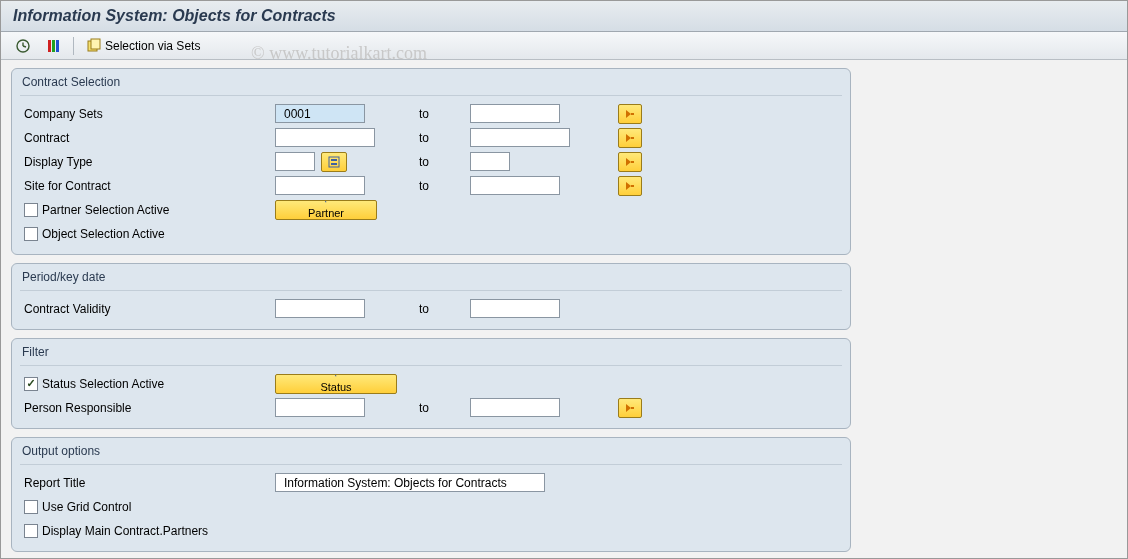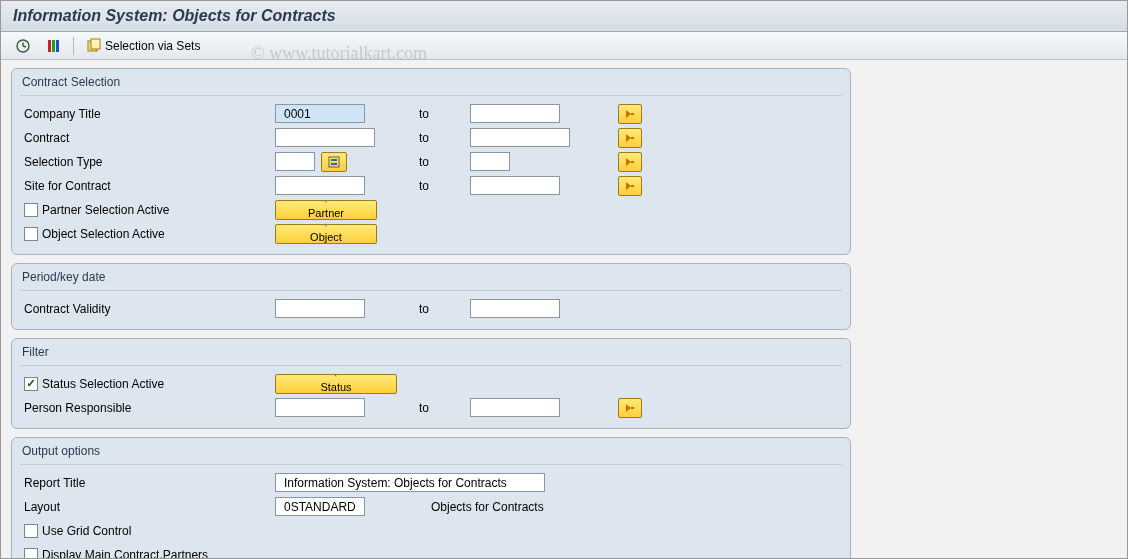--- a/index.html
+++ b/index.html
@@ -175,21 +175,21 @@
 
 <div class="watermark">© www.tutorialkart.com</div>
 
 <div class="content">
 
   <div class="group">
     <div class="group-title">Contract Selection</div>
 
     <div class="row">
       <div class="label-cell">
-          <span>Company Title</span>
+          <span>Company Sets</span>
         </div>
       <div class="from-cell">
           <input class="sap-input w80 hl" value="0001" style="">
         </div>
       <div class="to-lbl-cell"><span>to</span></div>
       <div class="to-cell">
           <input class="sap-input w80" style="">
         </div>
       <div class="multi-cell">
           <span class="btn-yellow">
@@ -217,21 +217,21 @@
             <svg class="arrow" viewBox="0 0 10 10">
               <path d="M1 1 L6 5 L1 9 Z" fill="#d07000"></path>
               <rect x="6" y="4" width="3" height="2" fill="#d07000"></rect>
             </svg>
           </span>
         </div>
     </div>
 
     <div class="row">
       <div class="label-cell">
-          <span>Selection Type</span>
+          <span>Display Type</span>
         </div>
       <div class="from-cell">
         <input class="sap-input w40" style="">
         <span style="width:6px;"></span>
         <span class="btn-yellow">
           <svg width="12" height="12" viewBox="0 0 12 12">
               <rect x="1" y="1" width="10" height="10" fill="none" stroke="#4060a0"></rect>
               <rect x="3" y="3" width="6" height="2" fill="#4060a0"></rect>
               <rect x="3" y="7" width="6" height="2" fill="#4060a0"></rect>
             </svg>
@@ -286,29 +286,20 @@
           <span>Partner</span>
         </span>
       </div>
     </div>
 
     <div class="row">
       <div class="label-cell">
         <span class="checkbox"></span>
         <span>Object Selection Active</span>
       </div>
-      <div class="from-cell">
-        <span class="btn-yellow wide">
-          <svg width="12" height="12" viewBox="0 0 12 12">
-              <rect x="1" y="1" width="10" height="10" fill="none" stroke="#4060a0"></rect>
-              <path d="M3 5 L6 8 L9 5" fill="none" stroke="#4060a0" stroke-width="1.4"></path>
-            </svg>
-          <span>Object</span>
-        </span>
-      </div>
     </div>
   </div>
 
   <div class="group">
     <div class="group-title">Period/key date</div>
     <div class="row">
       <div class="label-cell">
           <span>Contract Validity</span>
         </div>
       <div class="from-cell">
@@ -363,29 +354,20 @@
   <div class="group">
     <div class="group-title">Output options</div>
     <div class="row">
       <div class="label-cell">
           <span>Report Title</span>
         </div>
       <div><input class="sap-input w250" value="Information System: Objects for Contracts" style=""></div>
     </div>
     <div class="row">
       <div class="label-cell">
-          <span>Layout</span>
-        </div>
-      <div class="from-cell">
-          <input class="sap-input w80" value="0STANDARD" style="">
-        </div>
-      <div class="desc-cell"><span>Objects for Contracts</span></div>
-    </div>
-    <div class="row">
-      <div class="label-cell">
         <span class="checkbox"></span>
         <span>Use Grid Control</span>
       </div>
     </div>
     <div class="row">
       <div class="label-cell">
         <span class="checkbox"></span>
         <span>Display Main Contract.Partners</span>
       </div>
     </div>

